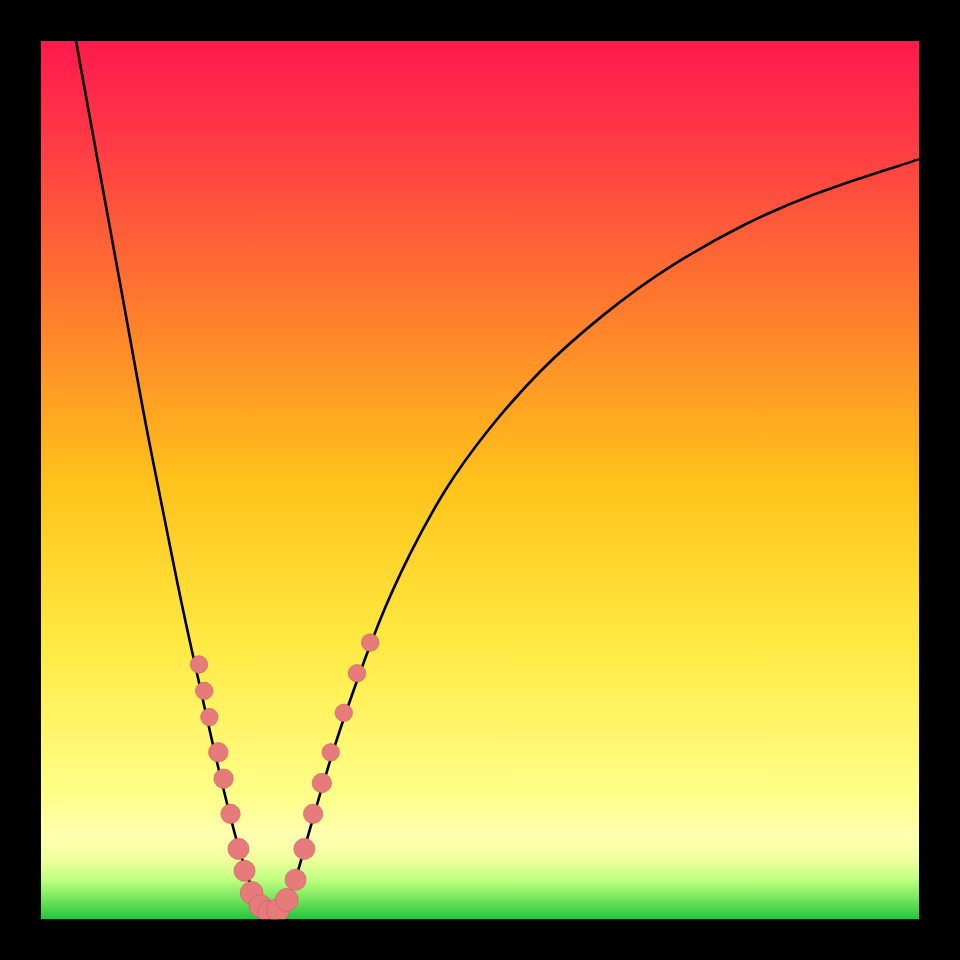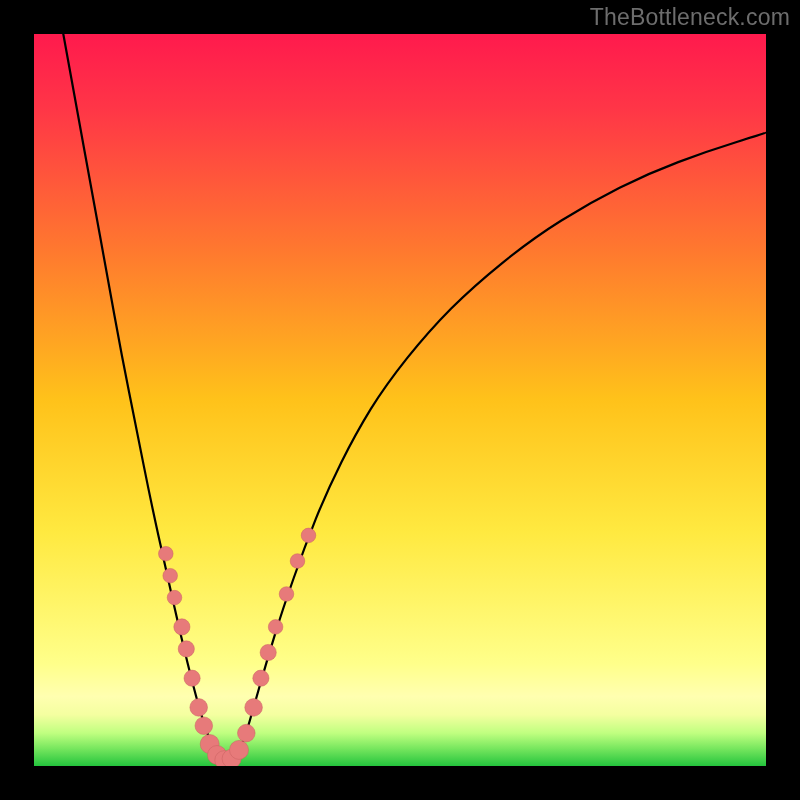--- a/index.html
+++ b/index.html
@@ -37,21 +37,20 @@
   }
   svg {
     display: block;
   }
 </style>
 </head>
 <body>
 
 <div class="frame">
 
-  <div class="watermark">TheBottleneck.com</div>
 
   <div class="plot-area">
     <svg width="732" height="732" viewBox="0 0 732 732" preserveAspectRatio="none">
       <defs>
         <linearGradient id="bg-grad" x1="0" y1="0" x2="0" y2="1">
             <stop offset="0.00%" stop-color="#ff1a4d"></stop>
             <stop offset="10.00%" stop-color="#ff3547"></stop>
             <stop offset="30.00%" stop-color="#ff7a2e"></stop>
             <stop offset="50.00%" stop-color="#ffc21a"></stop>
             <stop offset="68.00%" stop-color="#ffe940"></stop>

